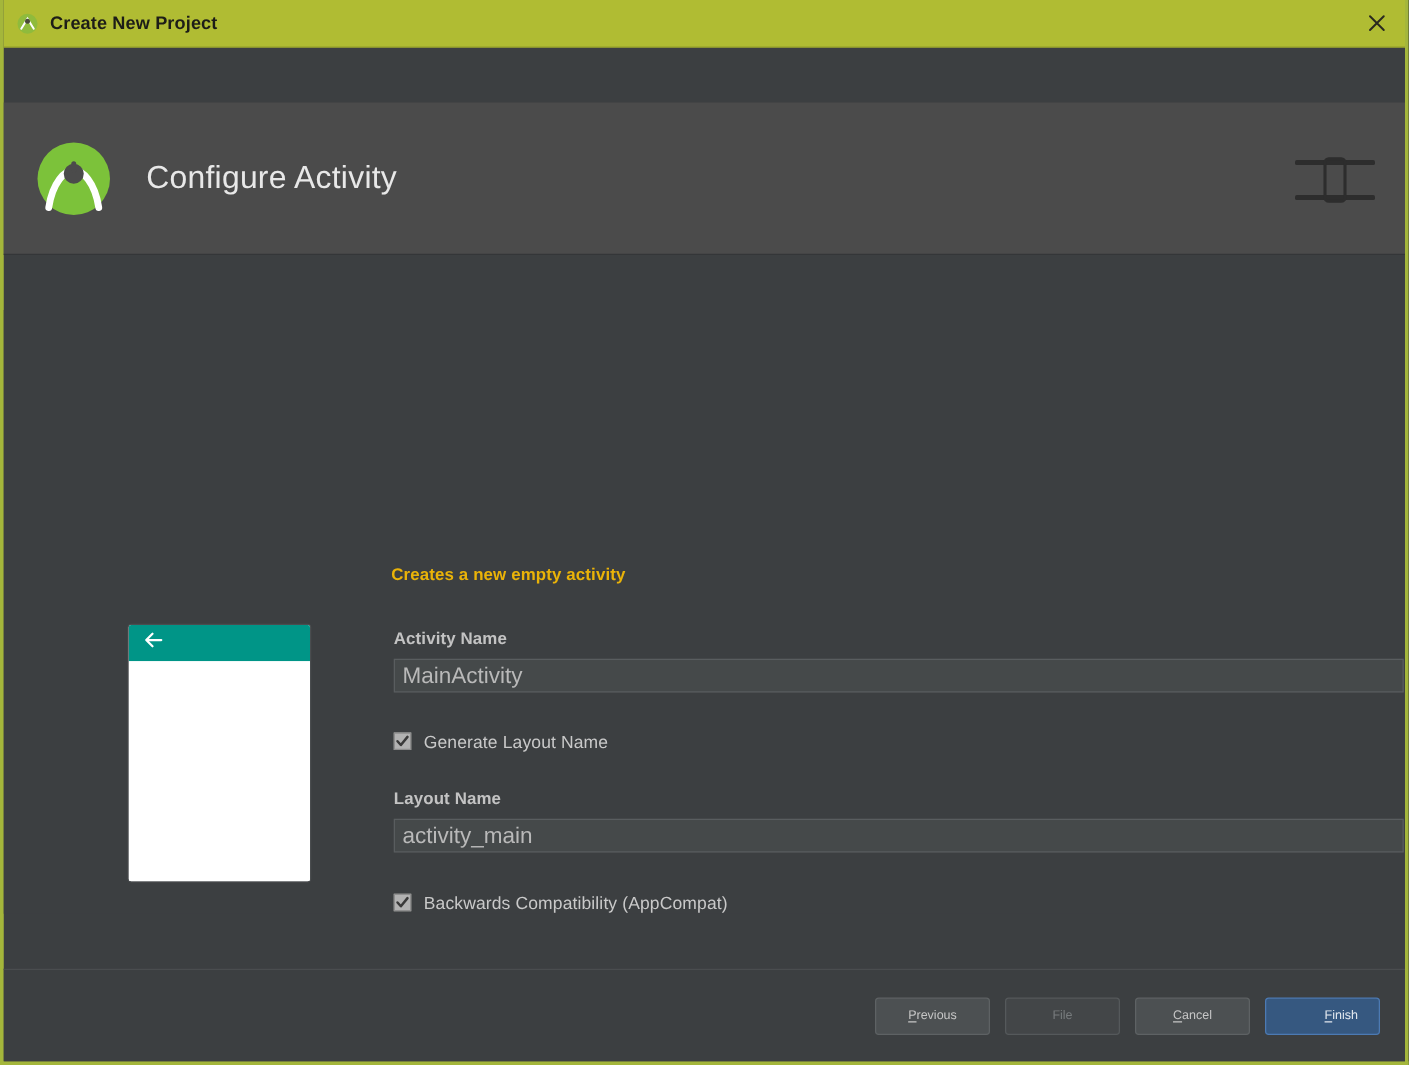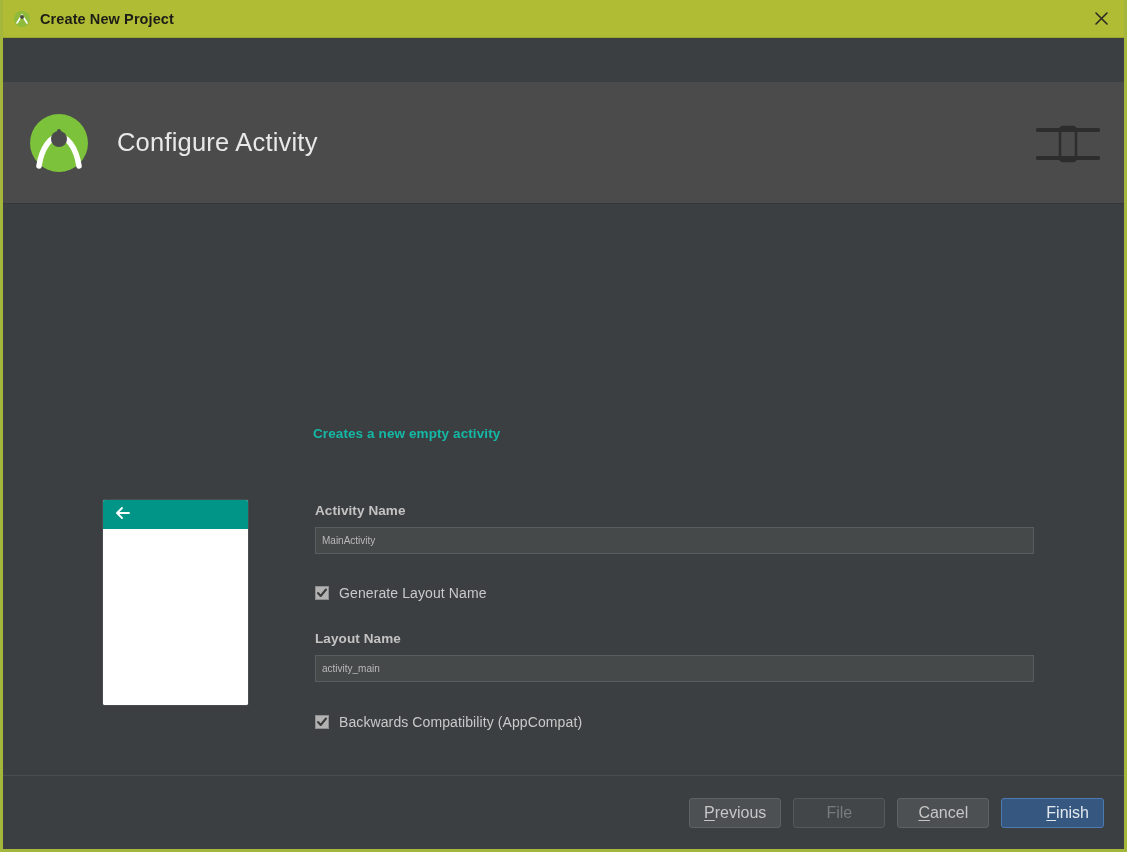--- a/index.html
+++ b/index.html
@@ -92,24 +92,24 @@
   
   .body {
     flex: 1 1 auto;
     background: #3c3f41;
     position: relative;
   }
 
   .description {
     position: absolute;
     left: 310px;
-    top: 178px;
+    top: 204px;
     font-size: 13.5px;
     font-weight: bold;
-    color: #14b8a6;
+    color: #eab308;
     letter-spacing: 0.1px;
   }
 
   
   .preview {
     position: absolute;
     left: 100px;
     top: 252px;
     width: 145px;
     height: 205px;
@@ -135,27 +135,27 @@
     width: 720px;
   }
   .field-label {
     font-size: 13.5px;
     font-weight: bold;
     color: #c3c3c3;
     letter-spacing: 0.1px;
     margin-bottom: 9px;
   }
   .text-input {
-    width: 719px;
+    width: 808px;
     height: 27px;
     background: #45494a;
     border: 1px solid #595d5f;
     color: #b9b9b9;
     font-family: "Liberation Sans", sans-serif;
-    font-size: 10px;
+    font-size: 18px;
     padding: 0 6px;
     outline: none;
     display: block;
   }
   .checkrow {
     display: flex;
     align-items: center;
     cursor: pointer;
   }
   .checkbox {
@@ -190,21 +190,21 @@
   }
   .btn {
     height: 30px;
     min-width: 92px;
     padding: 0 14px;
     background: #4c5052;
     border: 1px solid #5e6264;
     border-radius: 3px;
     color: #c6c6c6;
     font-family: "Liberation Sans", sans-serif;
-    font-size: 16px;
+    font-size: 10px;
     cursor: pointer;
     display: flex;
     align-items: center;
     justify-content: center;
   }
   .btn.disabled {
     color: #777b7d;
     background: #434648;
     border-color: #55595b;
     cursor: default;

